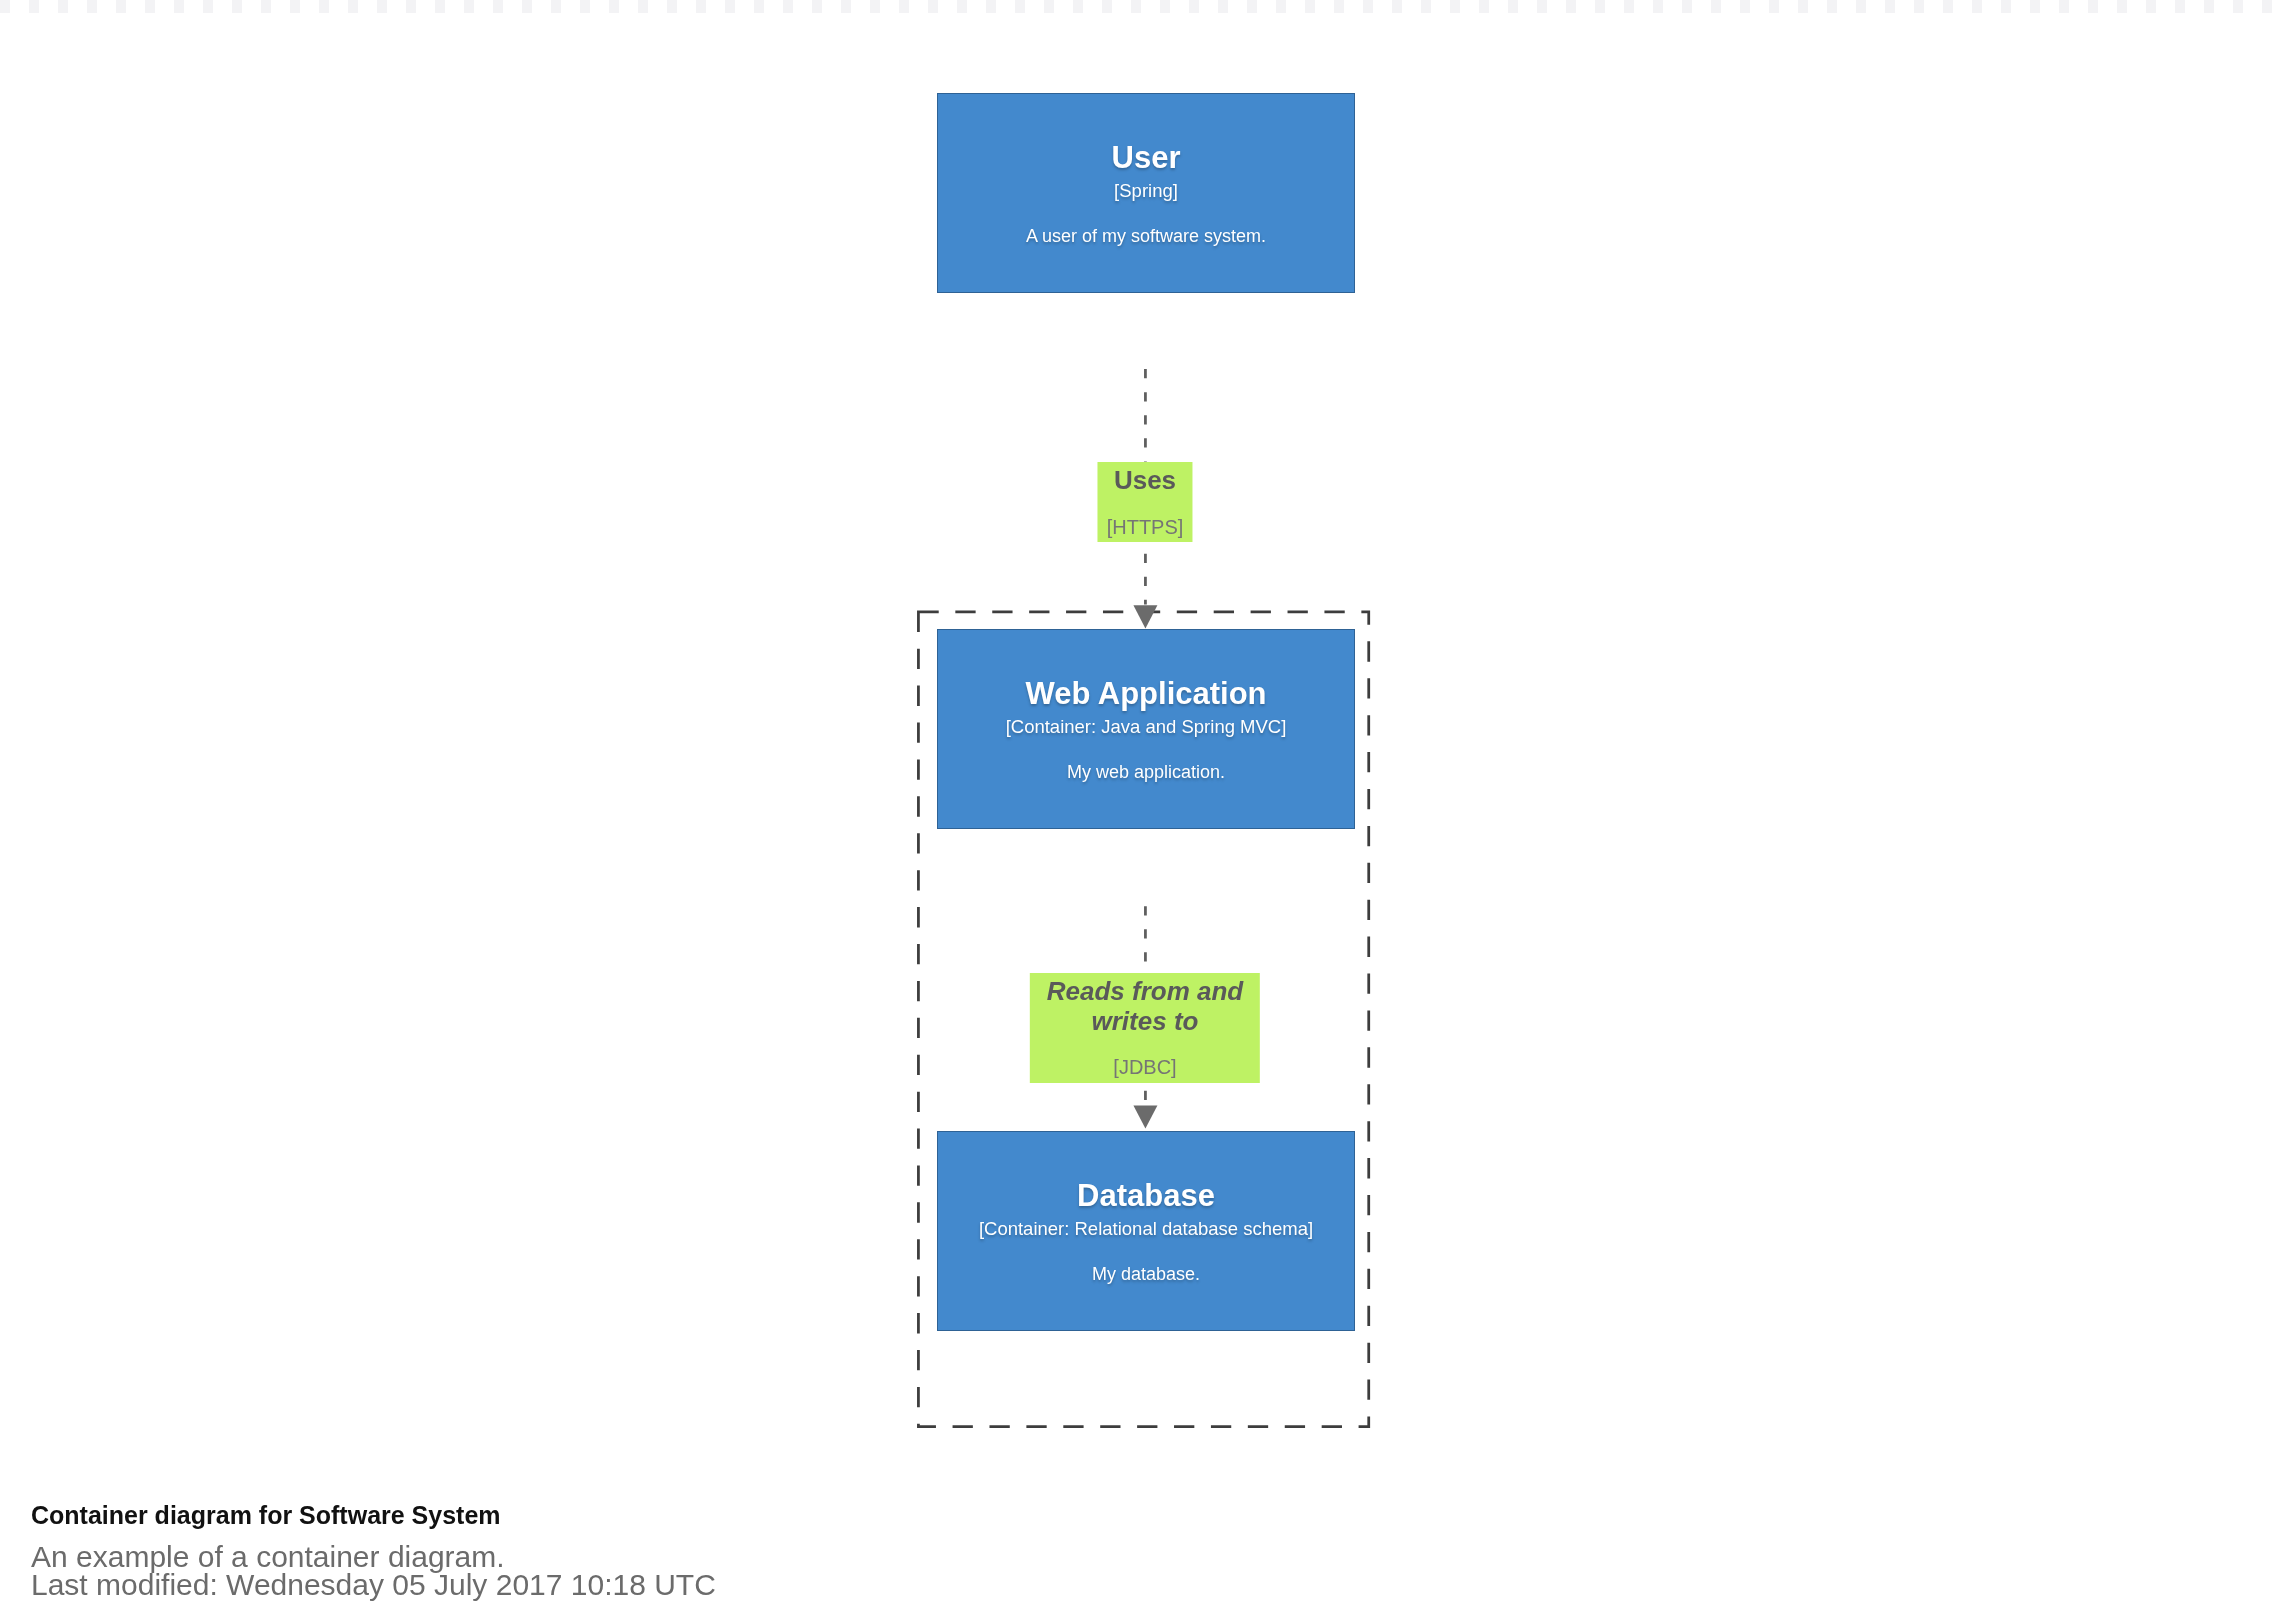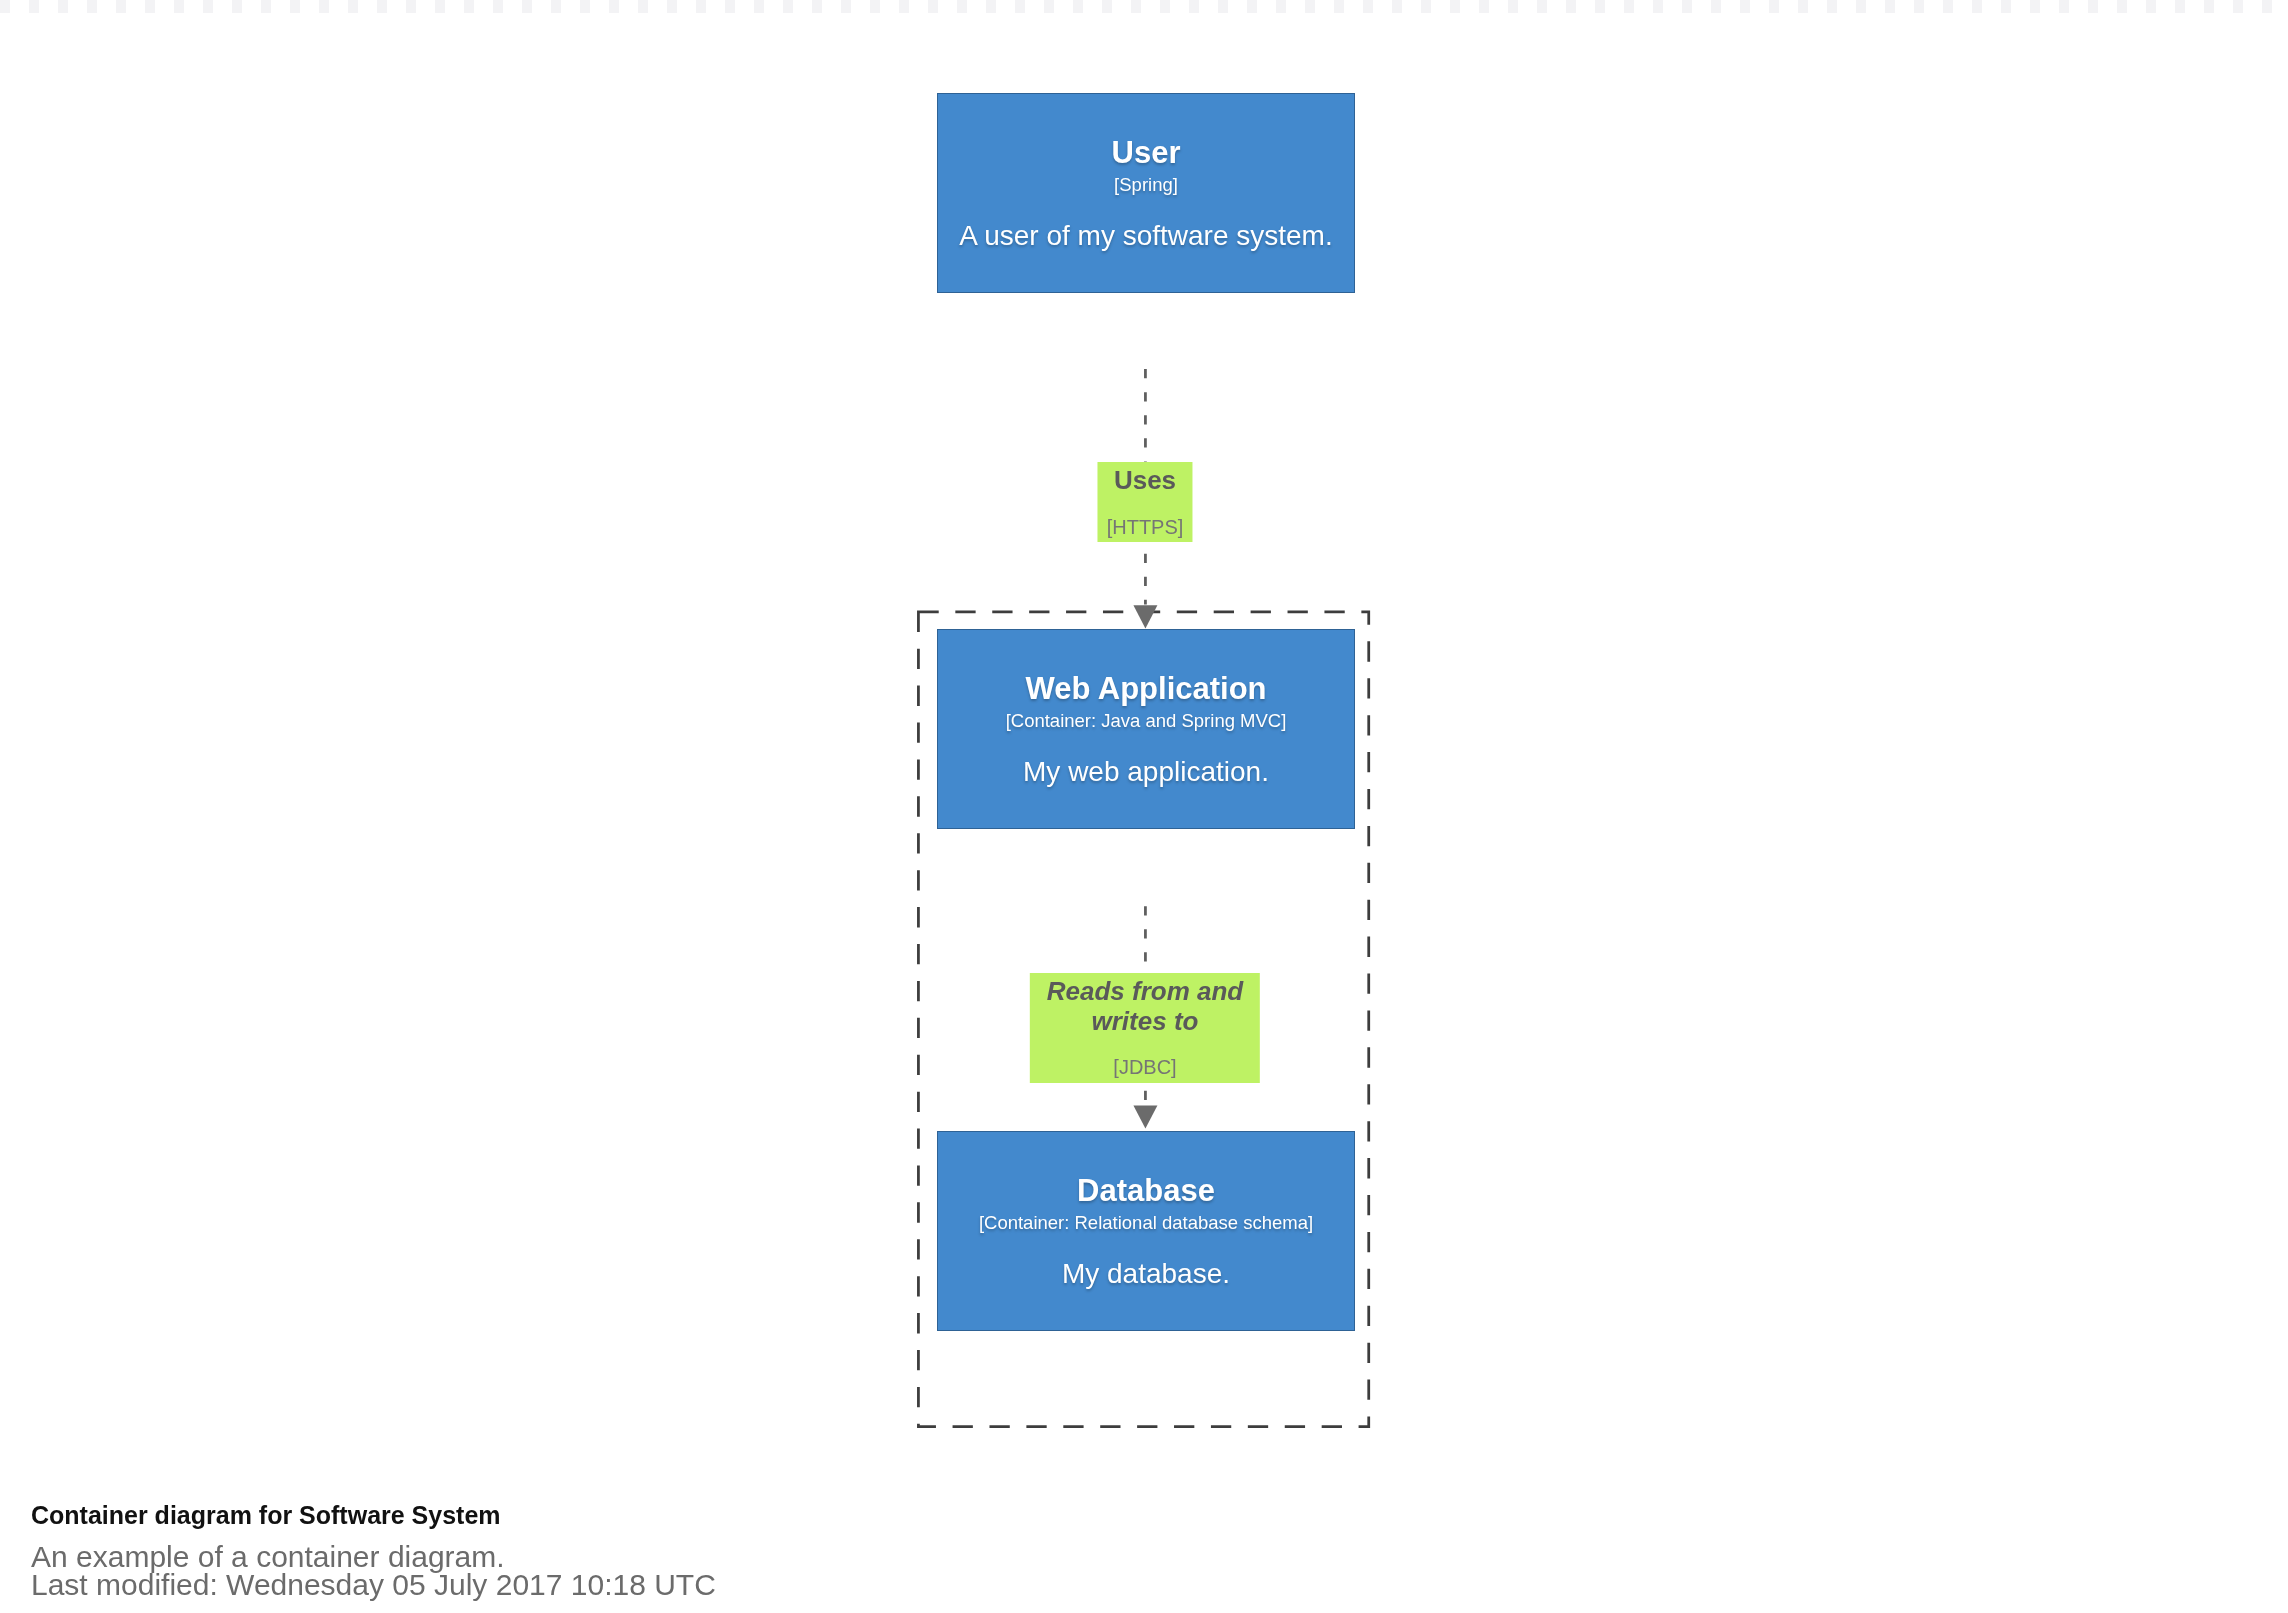--- a/index.html
+++ b/index.html
@@ -63,21 +63,21 @@
     font-size: 31px;
     font-weight: bold;
     line-height: 1.2;
     margin-bottom: 3.7px;
   }
   .node-meta {
     font-size: 18.5px;
     margin-bottom: 24px;
   }
   .node-desc {
-    font-size: 28px;
+    font-size: 18px;
   }
   .rel-label {
     position: absolute;
     left: 1145px;
     transform: translateX(-50%);
     background: #bef264;
     text-align: center;
     padding: 3.7px 9.2px;
   }
   .rel-name {

